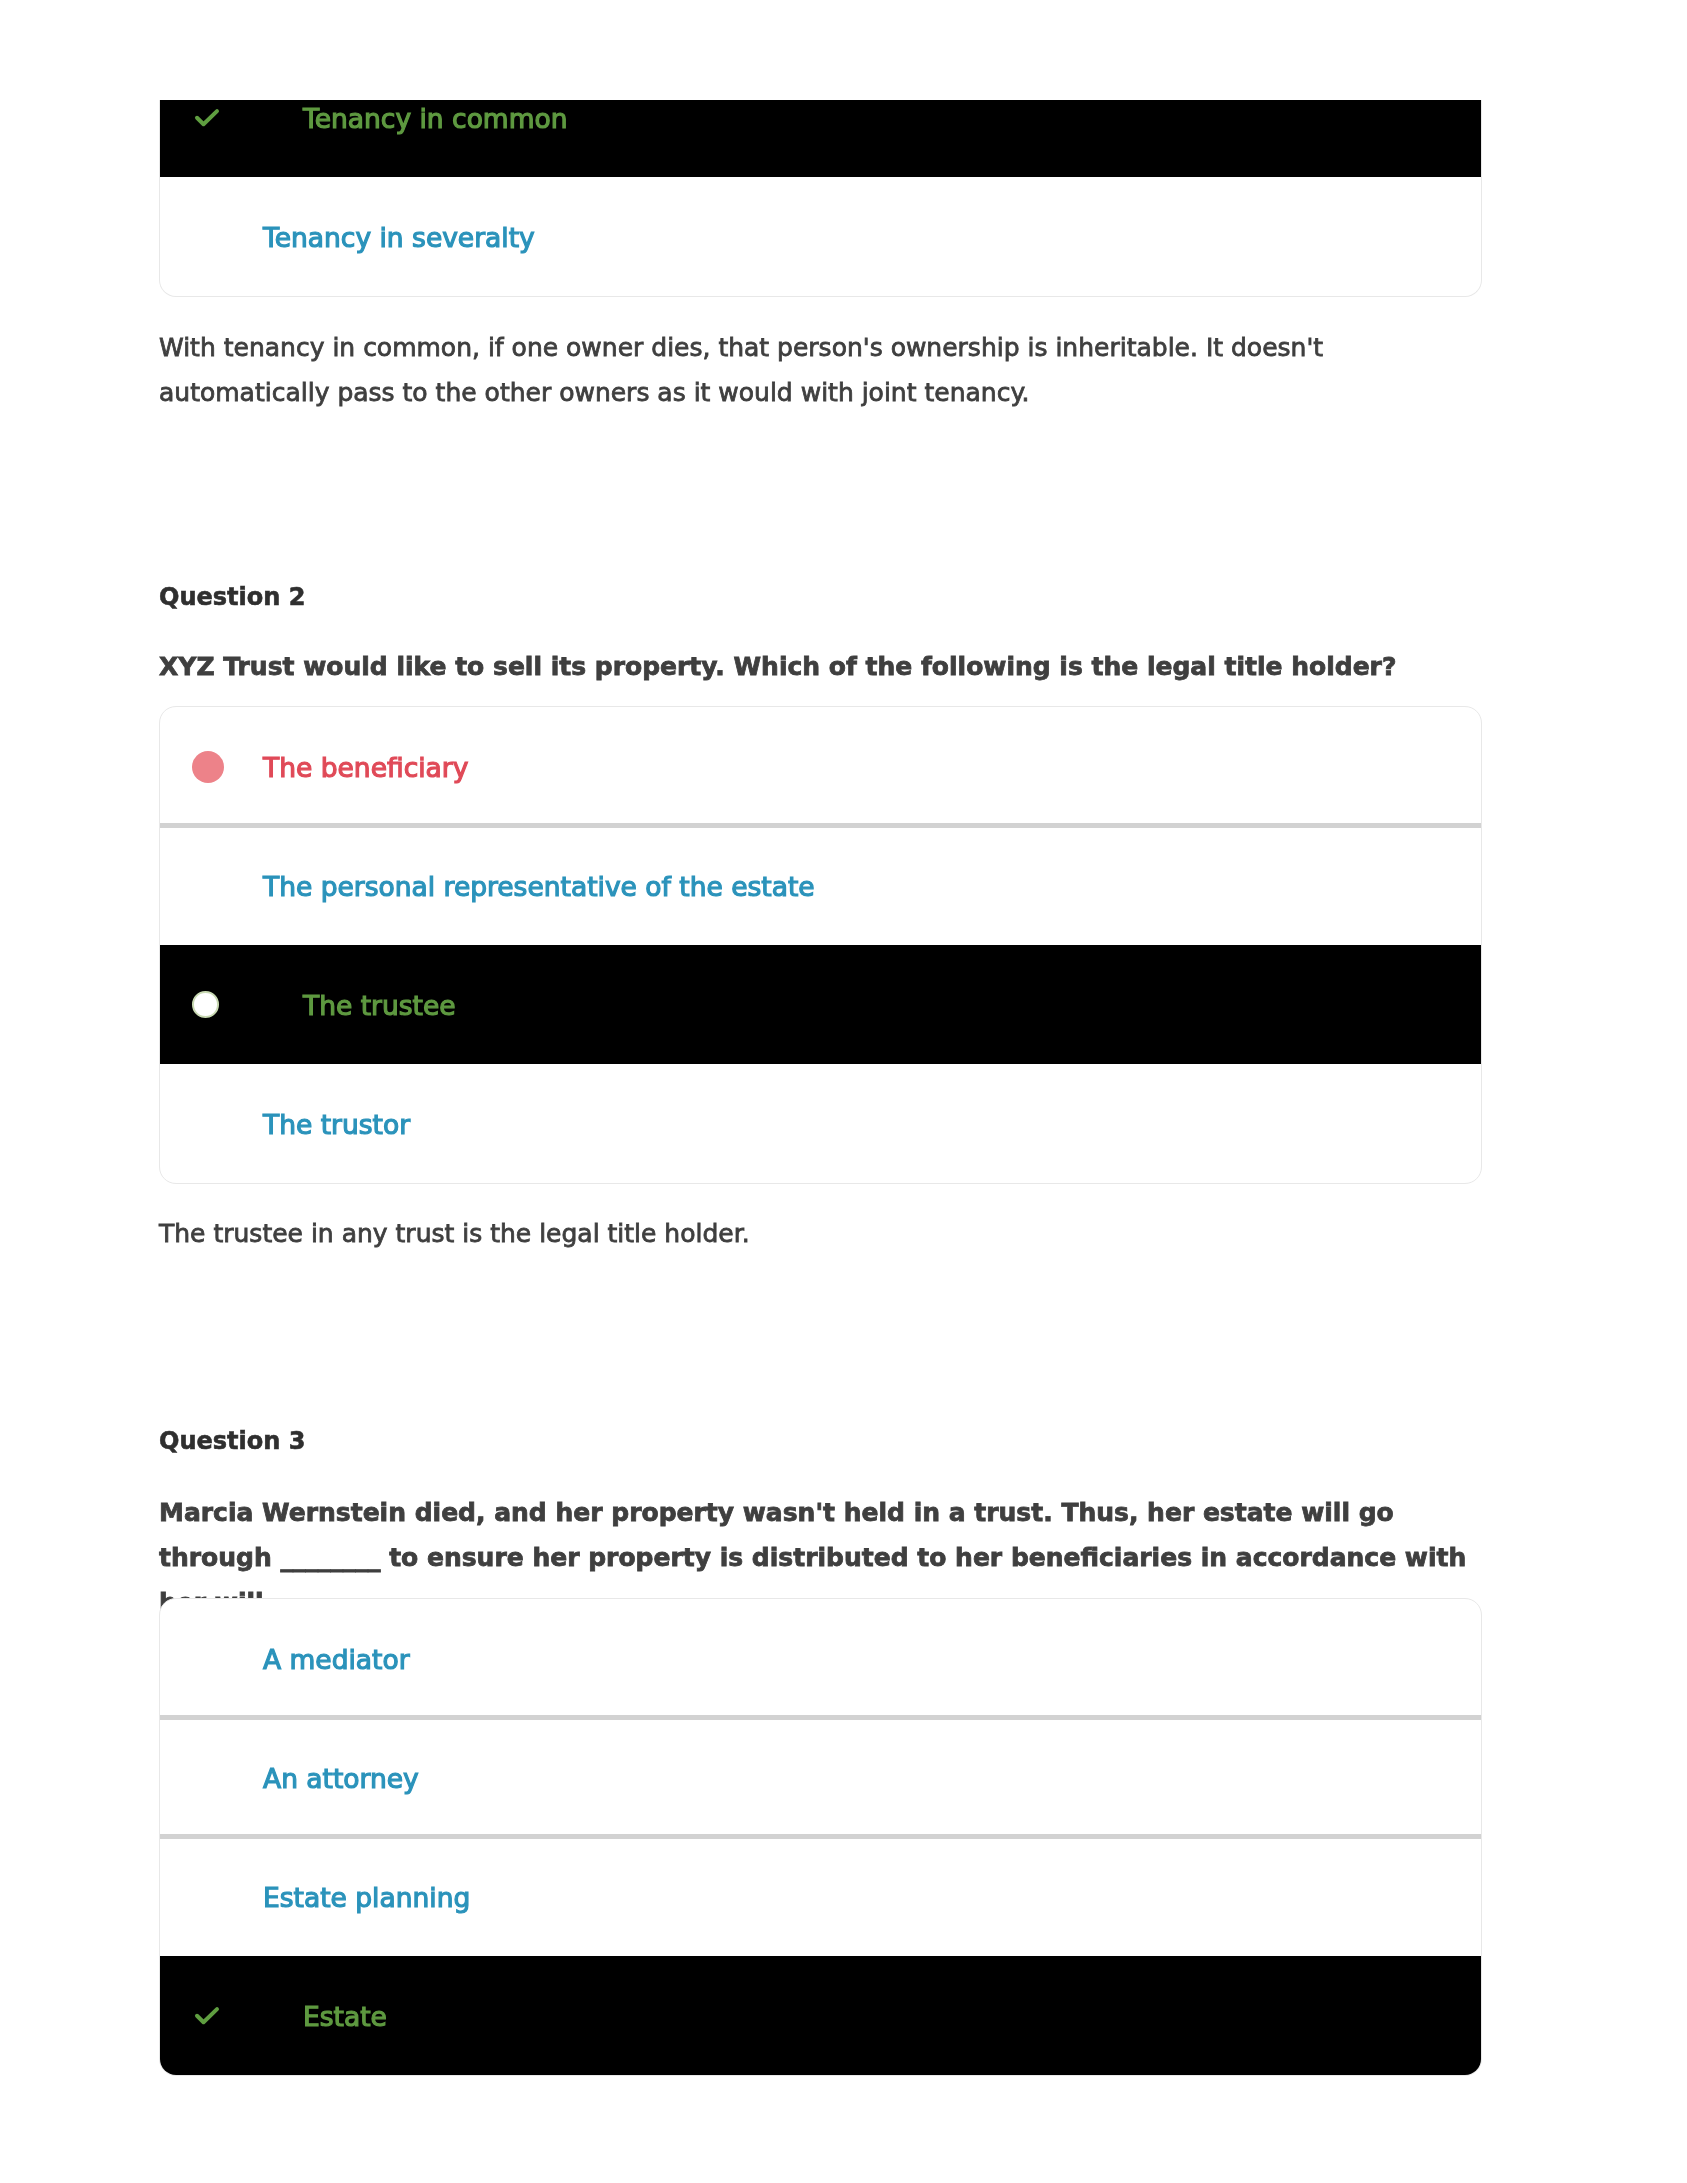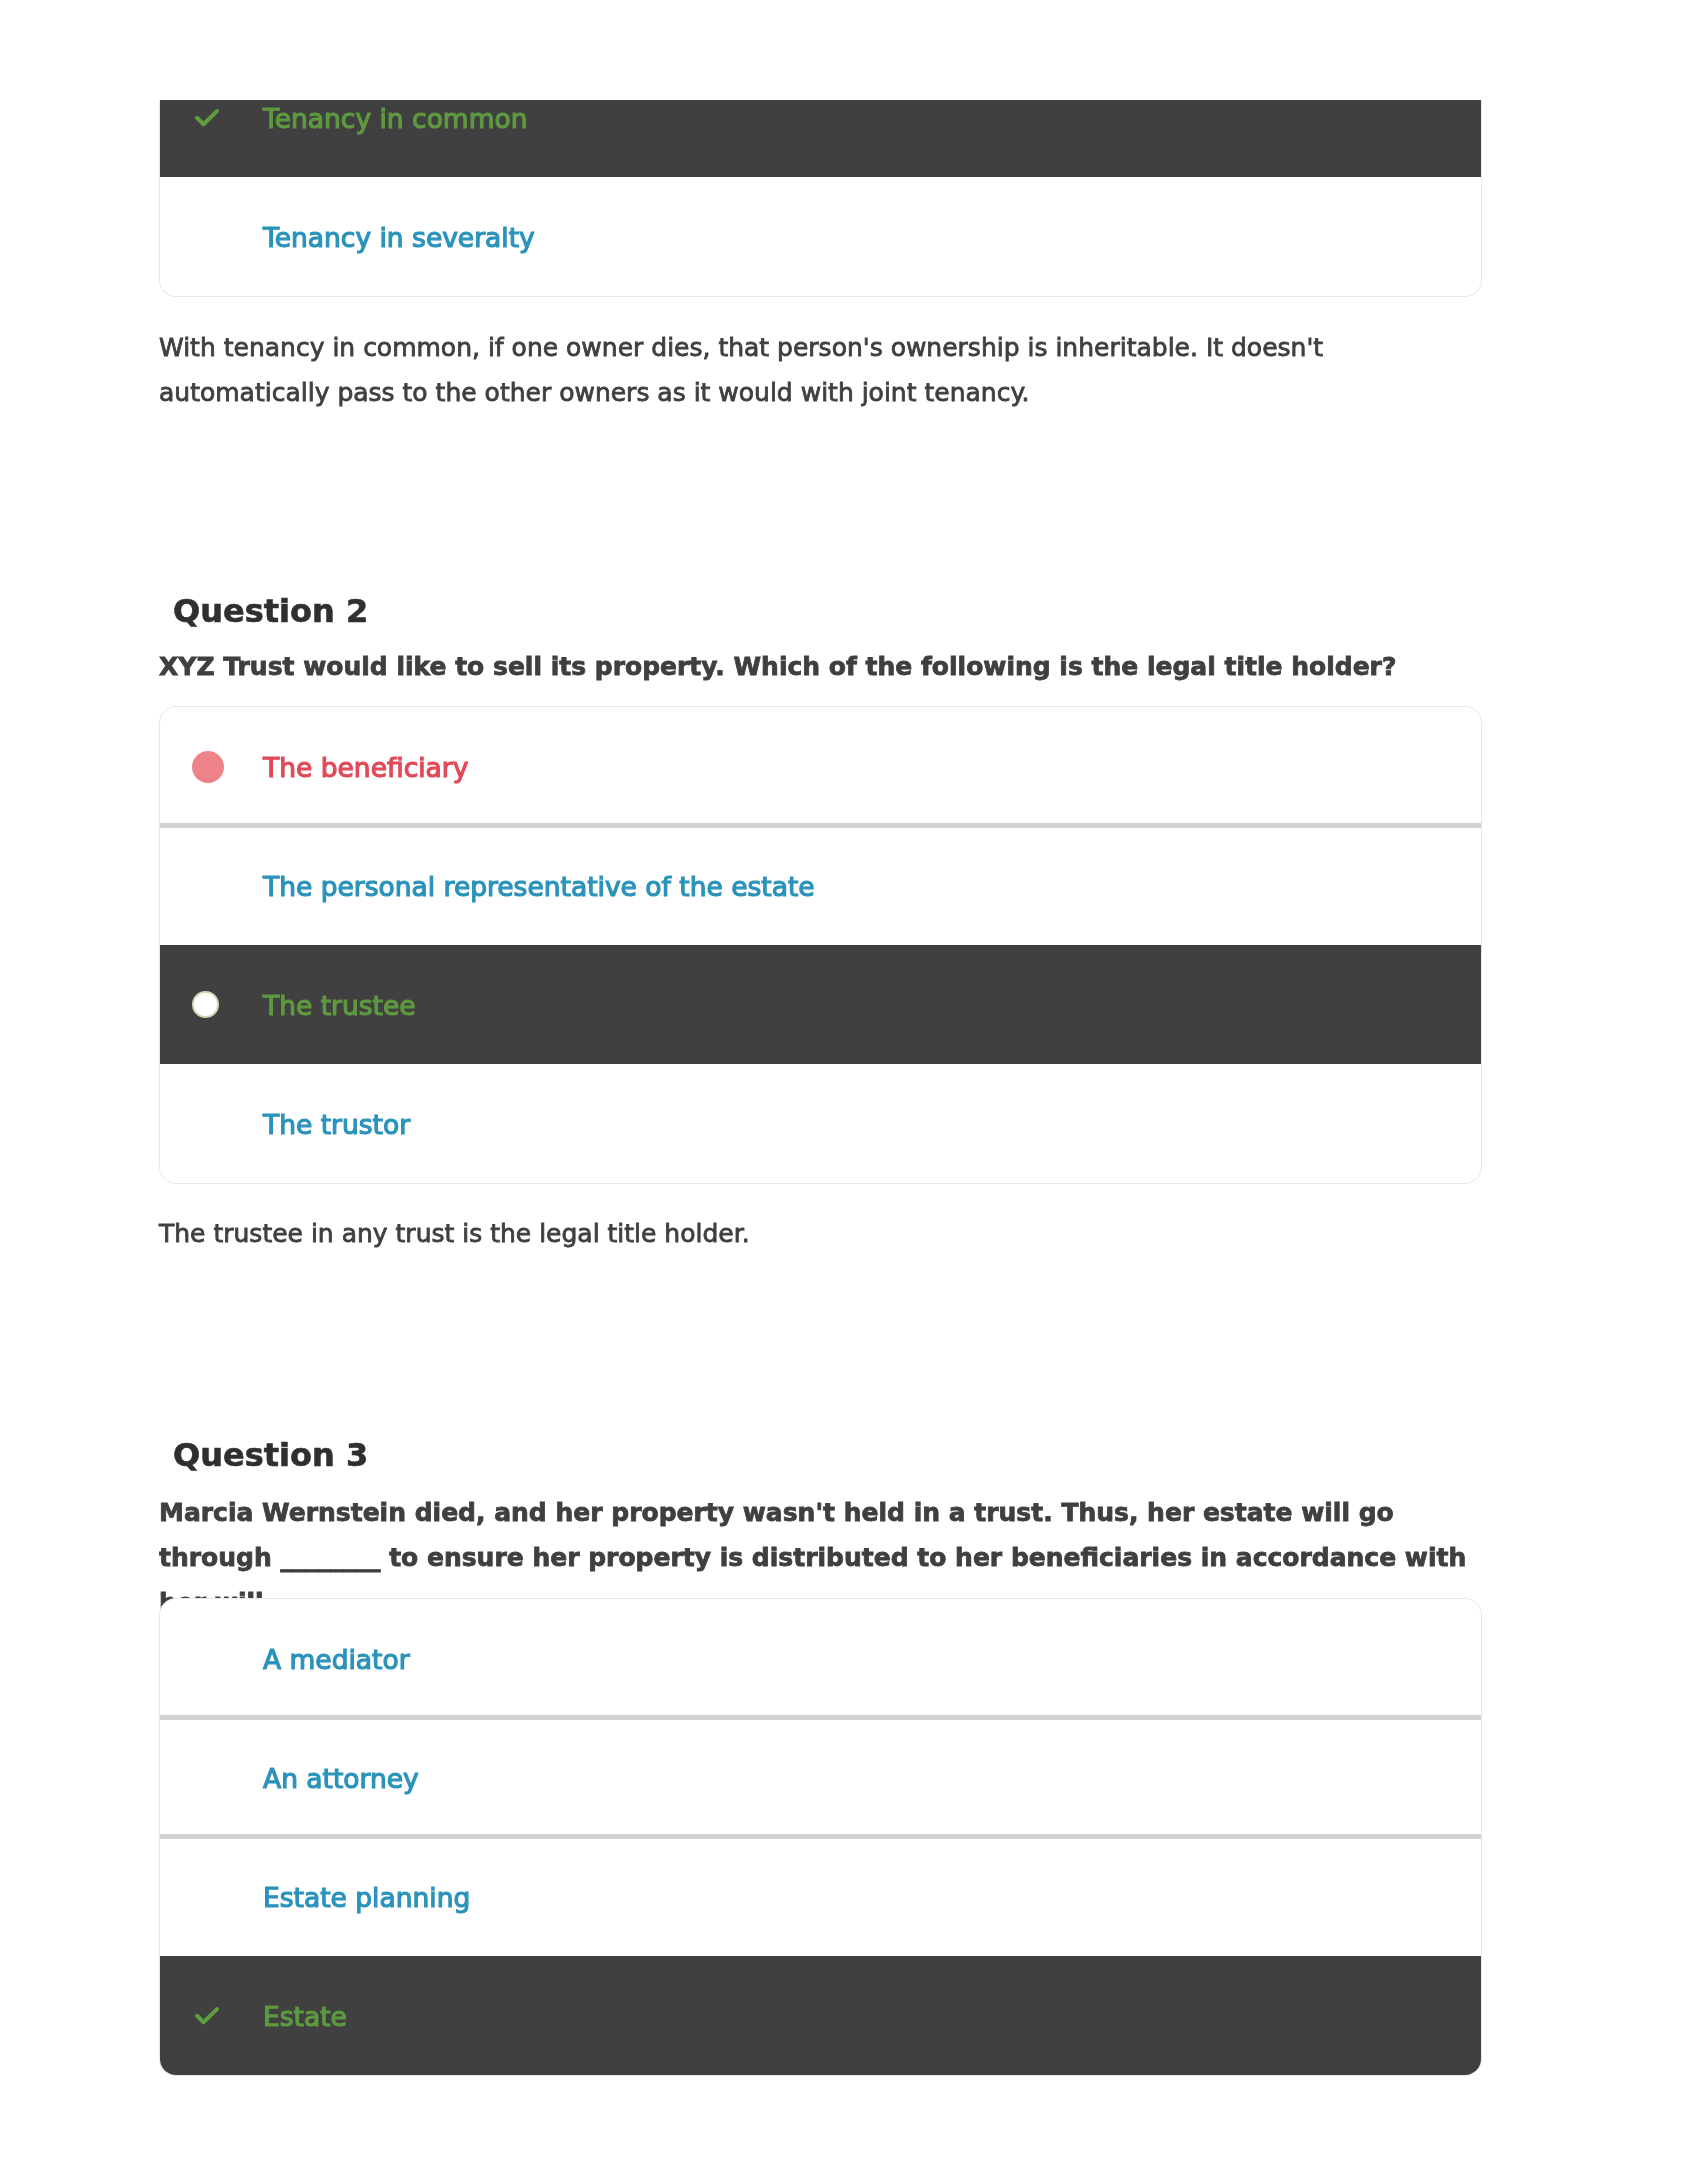--- a/index.html
+++ b/index.html
@@ -4,34 +4,34 @@
 <title>Quiz Review</title>
 <style>
   html,body{margin:0;padding:0;background:#ffffff;}
   body{width:1687px;height:2183px;font-family:"DejaVu Sans",sans-serif;}
   .page{position:relative;width:1687px;height:2183px;overflow:hidden;background:#fff;}
 
   .qblock{position:absolute;left:159px;width:1323px;}
   .abs{position:absolute;left:0;width:1323px;}
   .topmask{position:absolute;left:0;top:0;width:1687px;height:100px;background:#ffffff;z-index:5;}
 
-  .qtitle{font-size:32px;font-weight:bold;color:#2f2f2f;margin:14px;line-height:30px;-webkit-text-stroke:0.6px #2f2f2f;}
+  .qtitle{font-size:24px;font-weight:bold;color:#2f2f2f;margin:0;line-height:30px;-webkit-text-stroke:0.6px #2f2f2f;}
   .qprompt{font-size:25px;color:#3f3f3f;line-height:45px;margin:0;font-weight:bold;-webkit-text-stroke:0.8px #3f3f3f;}
 
   .card{border:1.3px solid #e8e8e8;border-radius:17px;background:#ffffff;overflow:hidden;box-sizing:border-box;}
   .opt{position:relative;display:flex;align-items:center;height:119px;box-sizing:border-box;padding-left:32px;}
   .opt::after{content:"";position:absolute;left:0;right:0;bottom:-2px;height:4.6px;background:#d2d2d2;}
   .opt:last-child::after{display:none;}
   .opt.correct::after{display:none;}
   .opt:has(+ .opt.correct)::after{display:none;}
   
   .opt .icon{width:71px;flex:0 0 71px;display:flex;align-items:center;}
   .opt .lbl{font-size:26.5px;line-height:30px;position:relative;top:1.3px;}
   .opt.plain .lbl{color:#2b93bb;-webkit-text-stroke:1.2px #2b93bb;}
-  .opt.correct{background:#404040;}
+  .opt.correct{background:#000000;gap:40px;}
   .opt.correct .lbl{color:#5e9940;-webkit-text-stroke:1.2px #5e9940;}
   .opt.wrong .lbl{color:#e04a58;-webkit-text-stroke:1.2px #e04a58;}
   .expl{font-size:25px;color:#3f3f3f;line-height:45px;-webkit-text-stroke:0.8px #3f3f3f;}
   .ico-dot{display:block;width:32px;height:32px;border-radius:50%;background:#ed8289;}
   .ico-radio{display:block;width:26.5px;height:26.5px;border-radius:50%;background:#ffffff;border:2px solid #c8d9b2;box-sizing:border-box;}
 </style>
 </head>
 <body>
 
 <div class="page">

